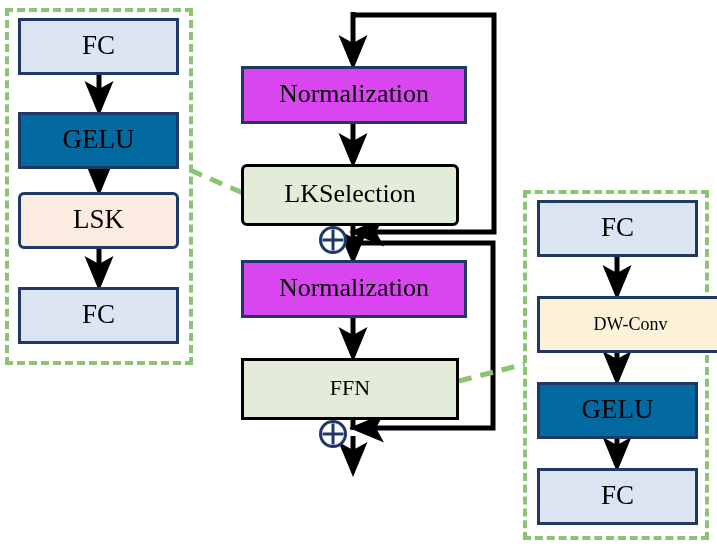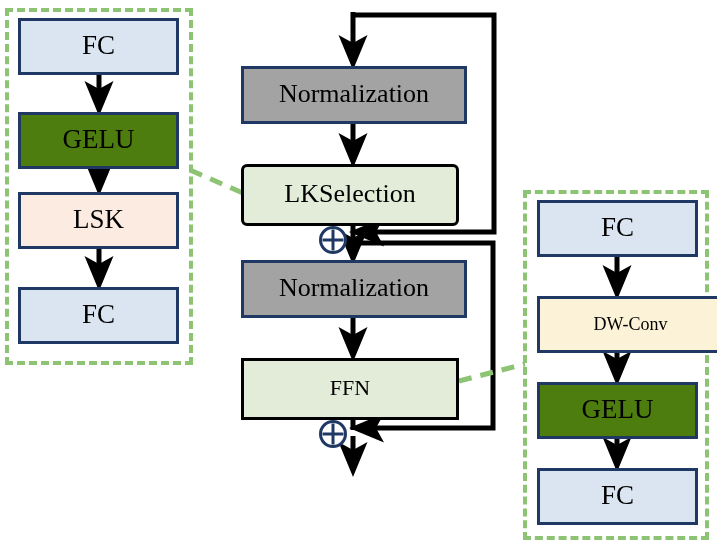--- a/index.html
+++ b/index.html
@@ -38,33 +38,33 @@
   .node-label {
     display: block;
     padding-bottom: 2px;
   }
   
   .style-blue {
     background: #dbe5f1;
     border: 3px solid #1f3864;
   }
   .style-white {
-    background: #4d7c0f;
+    background: #0369a1;
     border: 3px solid #1f3864;
   }
   .style-peach {
     background: #fbebe0;
     border: 3px solid #1f3864;
   }
   .style-cream {
     background: #fcf2d8;
     border: 3px solid #1f3864;
   }
   .style-norm {
-    background: #a3a3a3;
+    background: #d946ef;
     border: 3px solid #1f3864;
   }
   .style-green {
     background: #e2ecd8;
     border: 3px solid #000000;
   }
   .group-dashed {
     position: absolute;
     box-sizing: border-box;
     border: 4px dashed #8bc34a;
@@ -144,21 +144,21 @@
   <div class="group-dashed" style="left:5px; top:8px; width:188px; height:357px;"></div>
 
   <div class="node-box style-blue" style="left:18px; top:18px; width:161px; height:57px; font-size:27px;">
     <span class="node-label">FC</span>
   </div>
 
   <div class="node-box style-white" style="left:18px; top:112px; width:161px; height:57px; font-size:27px;">
     <span class="node-label">GELU</span>
   </div>
 
-  <div class="node-box style-peach" style="left:18px; top:192px; width:161px; height:57px; font-size:27px;">
+  <div class="node-box style-peach" style="left:18px; top:192px; width:161px; height:57px; font-size:27px;border-radius:6px;">
     <span class="node-label">LSK</span>
   </div>
 
   <div class="node-box style-blue" style="left:18px; top:287px; width:161px; height:57px; font-size:27px;">
     <span class="node-label">FC</span>
   </div>
 
   <div class="node-box style-norm" style="left:241px; top:66px; width:226px; height:58px; font-size:26px;">
     <span class="node-label">Normalization</span>
   </div>

